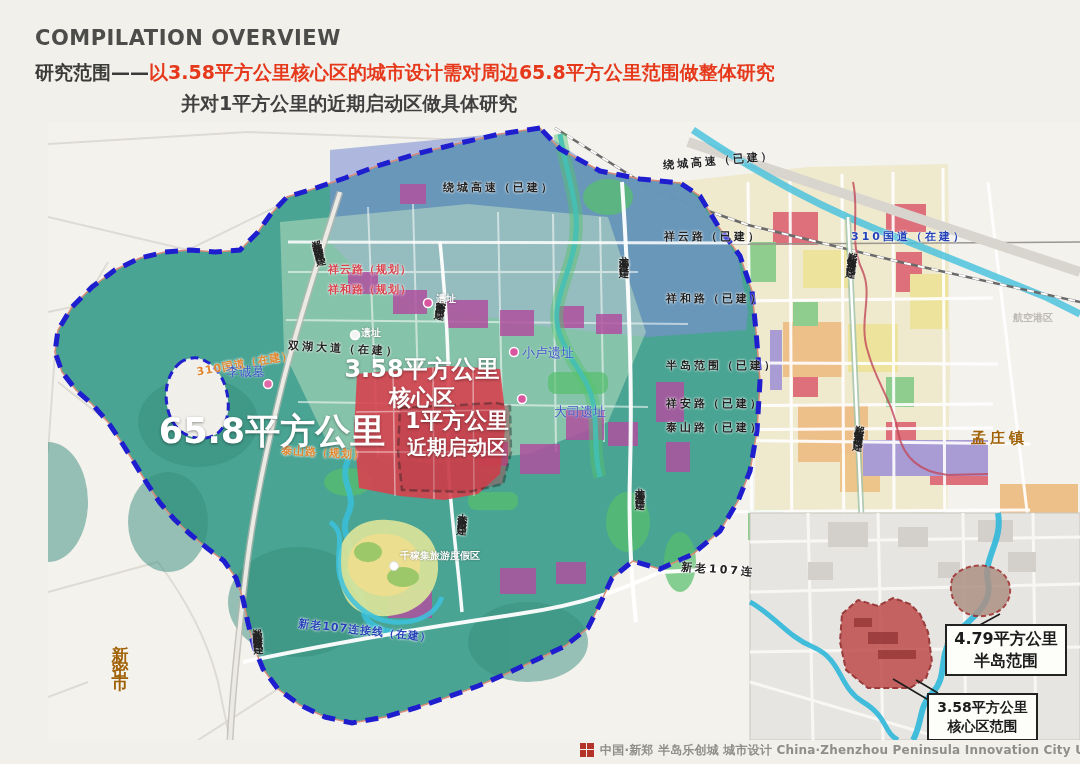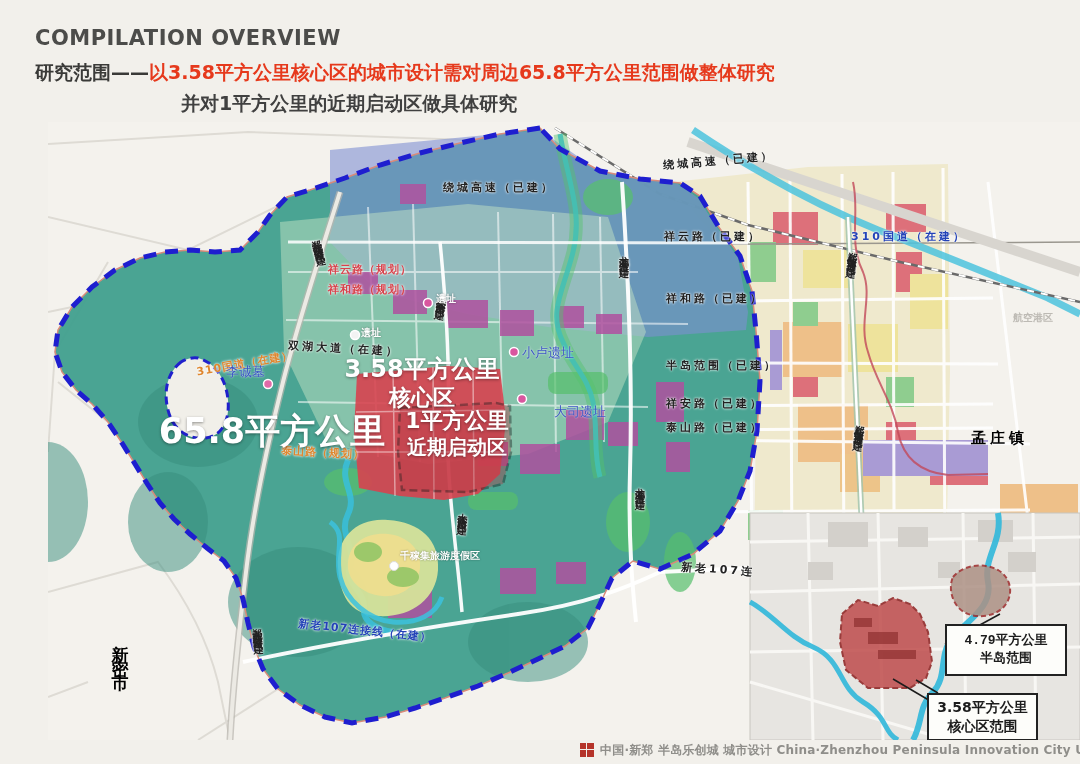--- a/index.html
+++ b/index.html
@@ -22,21 +22,21 @@
   .map-wrap svg{position:absolute;left:0;top:0;}
   .lbl{position:absolute;white-space:nowrap;line-height:1.15;}
   .road{font-size:11px;font-weight:700;color:#222;letter-spacing:3px;
         text-shadow:0 0 2px rgba(255,255,255,.95),0 0 3px rgba(255,255,255,.8);}
   .road.red{color:#d8434c;}
   .road.orange{color:#df862e;}
   .road.blue{color:#2443b8;}
   .vert{writing-mode:vertical-lr;text-orientation:upright;letter-spacing:2px;font-size:10px;}
   .blue-place{color:#3b55c4;font-size:13px;font-weight:400;text-shadow:0 0 2px #fff;}
   .white-sm{color:#fff;font-size:10px;font-weight:700;text-shadow:0 0 2px rgba(0,0,0,.45);}
-  .gray-place{color:#000000;font-weight:700;}
+  .gray-place{color:#a16207;font-weight:700;}
   .area-lbl{position:absolute;text-align:center;color:#fff;font-weight:700;
             text-shadow:0 1px 3px rgba(0,0,0,.4);line-height:1.25;}
   .inset-box{
     position:absolute;background:#fdfdfa;border:2px solid #222;
     text-align:center;font-weight:700;color:#1c1c1c;
     display:flex;flex-direction:column;justify-content:center;line-height:1.35;
   }
   
   .footer-caption{
     position:absolute;left:600px;top:742px;font-size:12px;font-weight:700;
@@ -304,21 +304,21 @@
   </div>
   <div class="area-lbl" style="left:272px;top:232px;width:204px;">
     <div style="font-size:24px;">3.58平方公里</div>
     <div style="font-size:22px;">核心区</div>
   </div>
   <div class="area-lbl" style="left:323px;top:285px;width:172px;">
     <div style="font-size:22px;">1平方公里</div>
     <div style="font-size:20px;">近期启动区</div>
   </div>
 
-  <div class="inset-box" style="left:897px;top:502px;width:118px;height:48px;font-size:13px;font-family:Liberation Mono, monospace;">
+  <div class="inset-box" style="left:897px;top:502px;width:118px;height:48px;font-size:16px;">
     <div>4.79平方公里</div>
     <div>半岛范围</div>
   </div>
   <div class="inset-box" style="left:879px;top:571px;width:107px;height:44px;font-size:14px;">
     <div>3.58平方公里</div>
     <div>核心区范围</div>
   </div>
 </div>
 
 <div class="logo">

